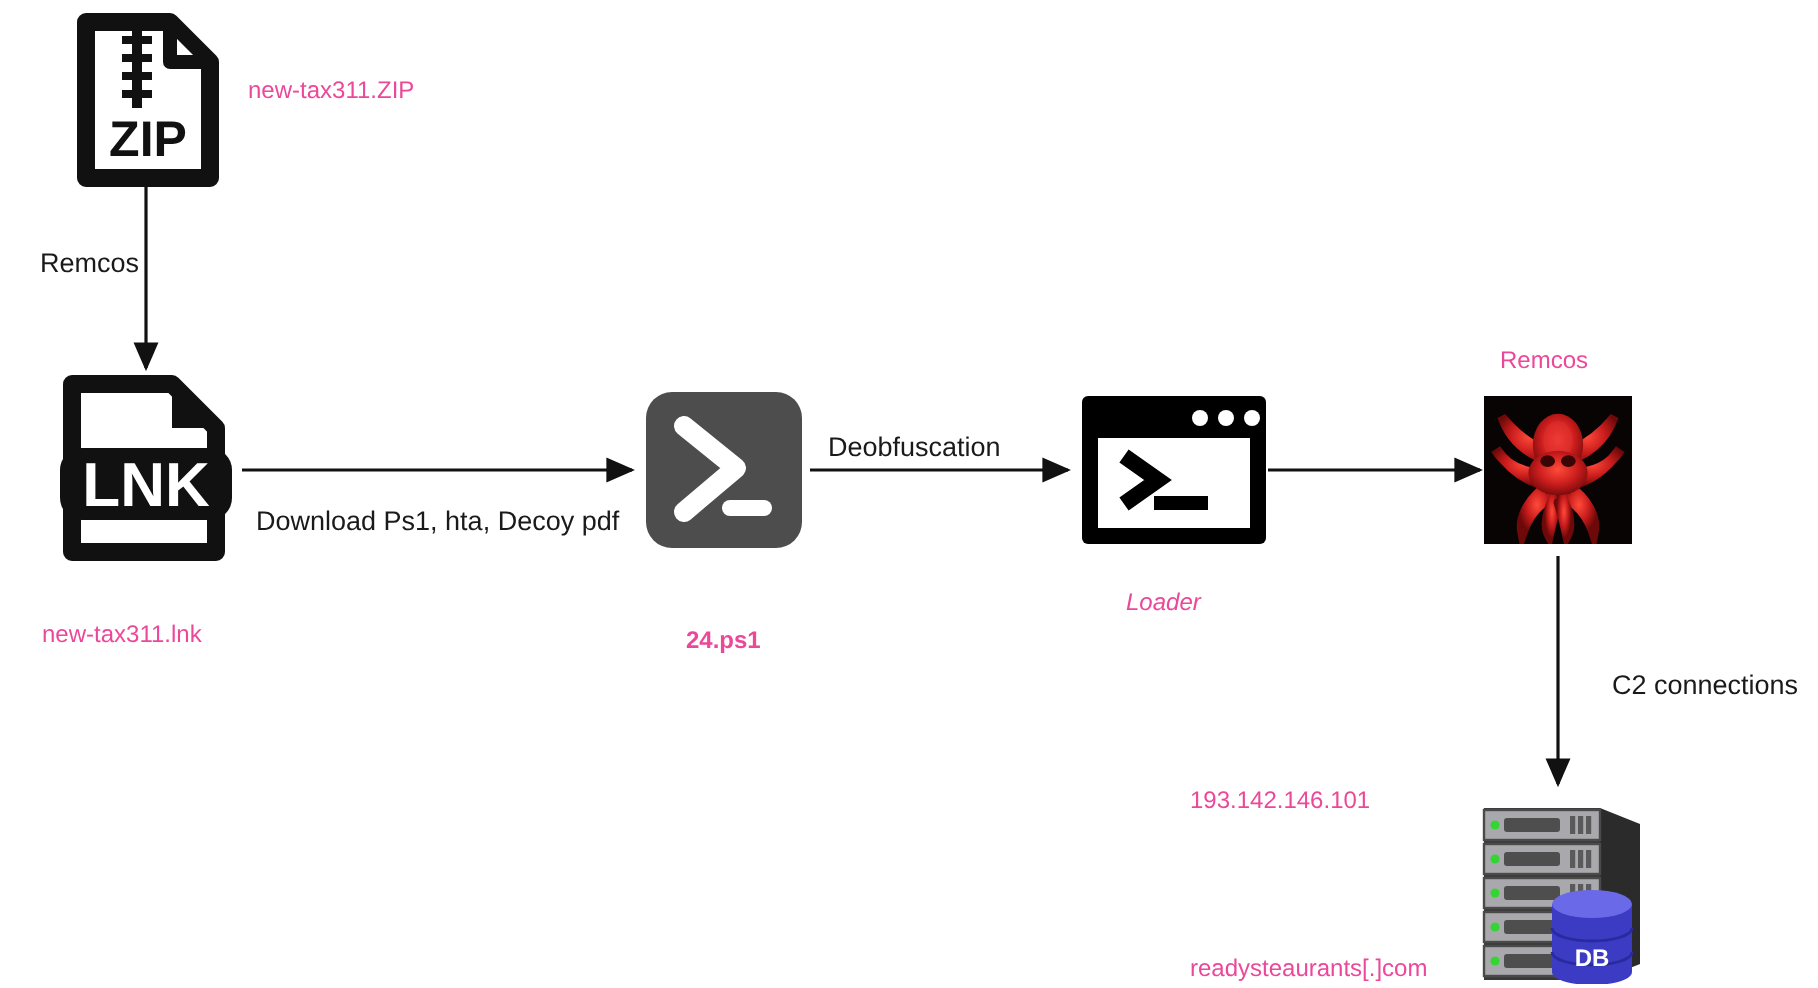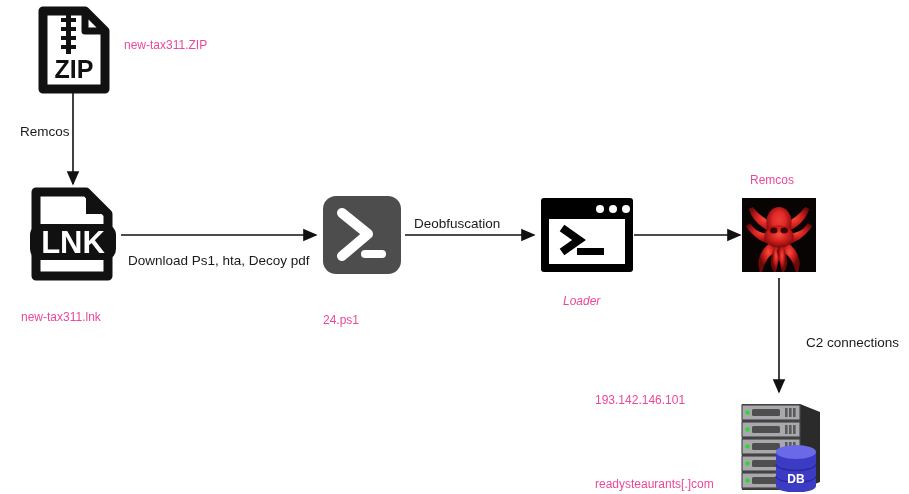--- a/index.html
+++ b/index.html
@@ -140,21 +140,21 @@
   <div class="label" style="left:5px; top:309px;margin-left:16px;">new-tax311.lnk</div>
 
   <div class="edge-label" style="left:128px; top:208px;margin-top:44px;">Download Ps1, hta, Decoy pdf</div>
 
   <div class="ps-tile" style="left:323px; top:196px;">
     <svg width="78" height="78" viewBox="0 0 78 78" xmlns="http://www.w3.org/2000/svg">
       <path d="M19,17 L45,38 L19,60" fill="none" stroke="#ffffff" stroke-width="10" stroke-linecap="round" stroke-linejoin="round"></path>
       <rect x="38" y="54" width="25" height="8" rx="4" fill="#ffffff"></rect>
     </svg>
   </div>
-  <div class="label" style="left:323px; top:312px;">24.ps1</div>
+  <div class="label" style="left:343px; top:312px;font-weight:bold;">24.ps1</div>
 
   <div class="edge-label" style="left:414px; top:215px;">Deobfuscation</div>
 
   <div class="term" style="left:541px; top:198px;">
     <div class="term-screen">
       <svg width="76" height="45" viewBox="0 0 76 45" xmlns="http://www.w3.org/2000/svg">
         <path d="M13,9 L30,21 L13,33" fill="none" stroke="#000000" stroke-width="8" stroke-linecap="butt" stroke-linejoin="miter"></path>
         <rect x="28" y="29" width="27" height="7" fill="#000000"></rect>
       </svg>
     </div>

